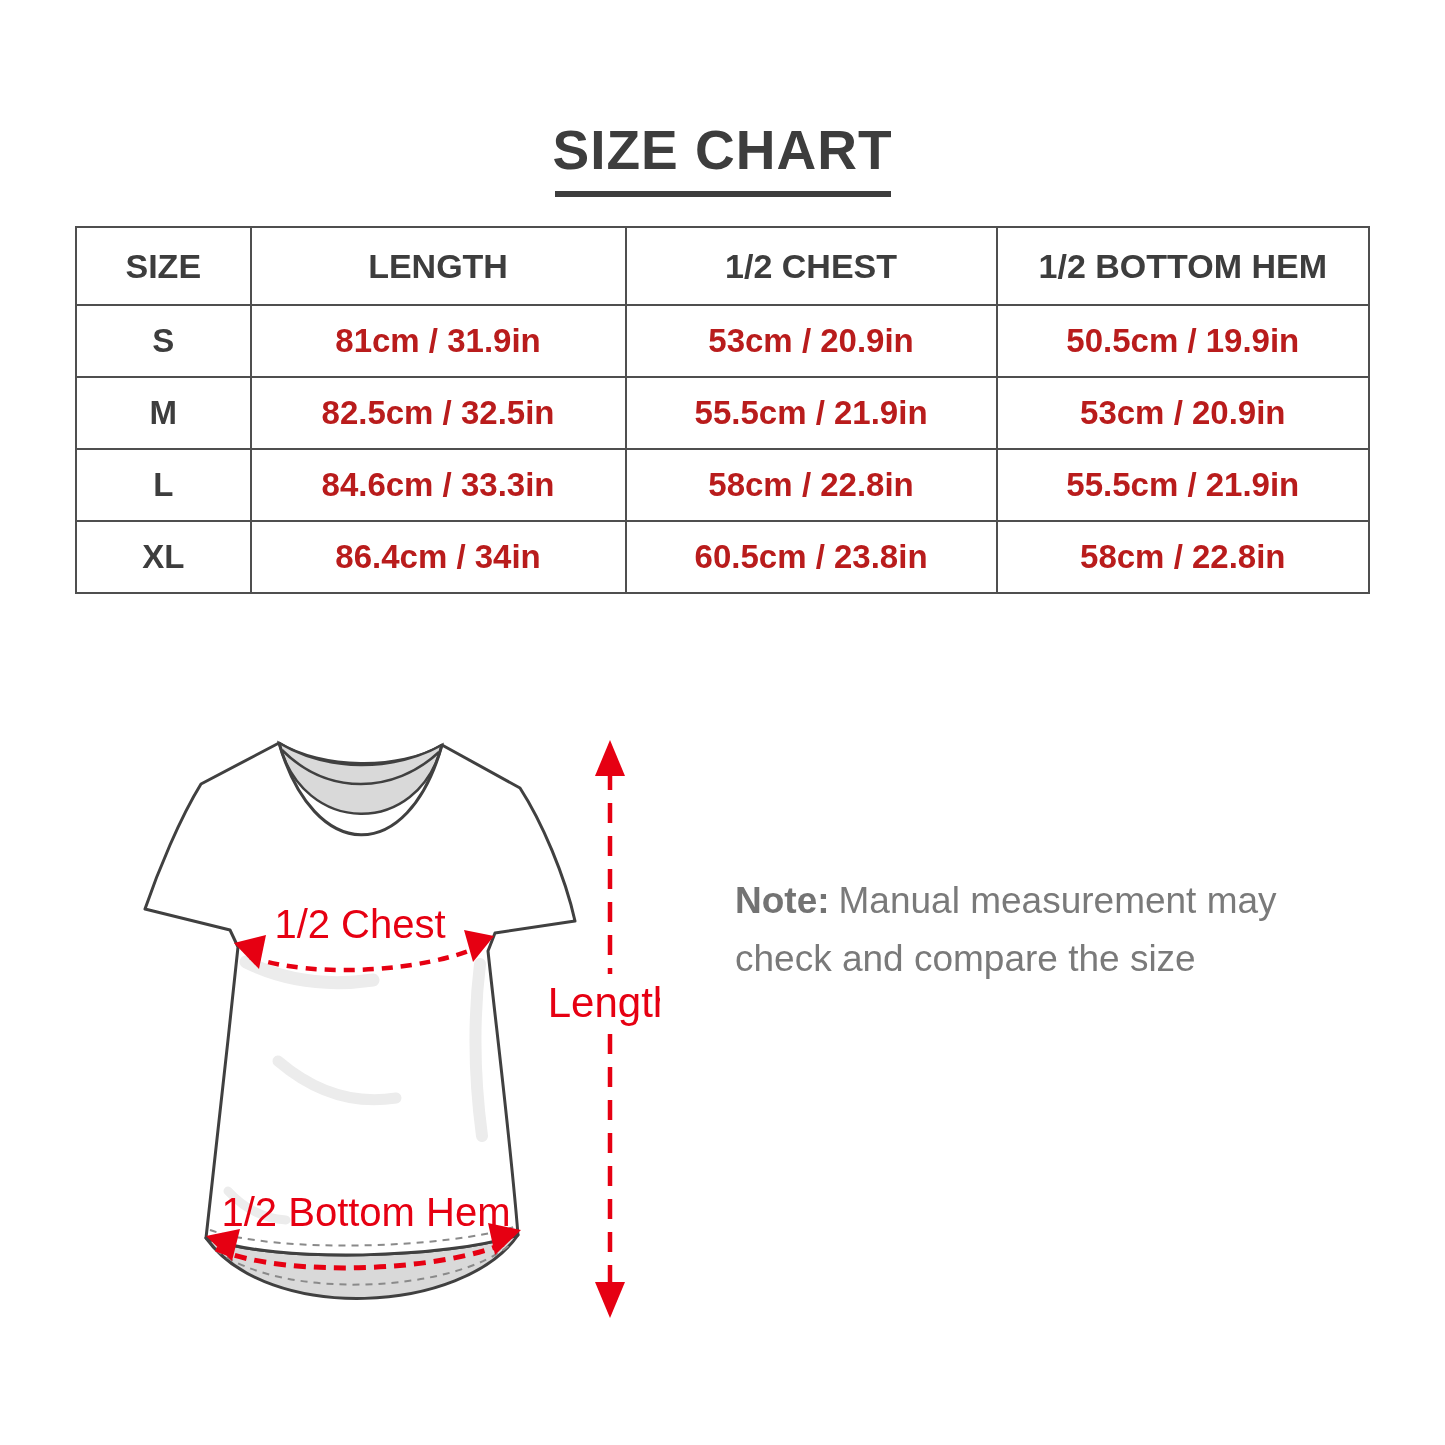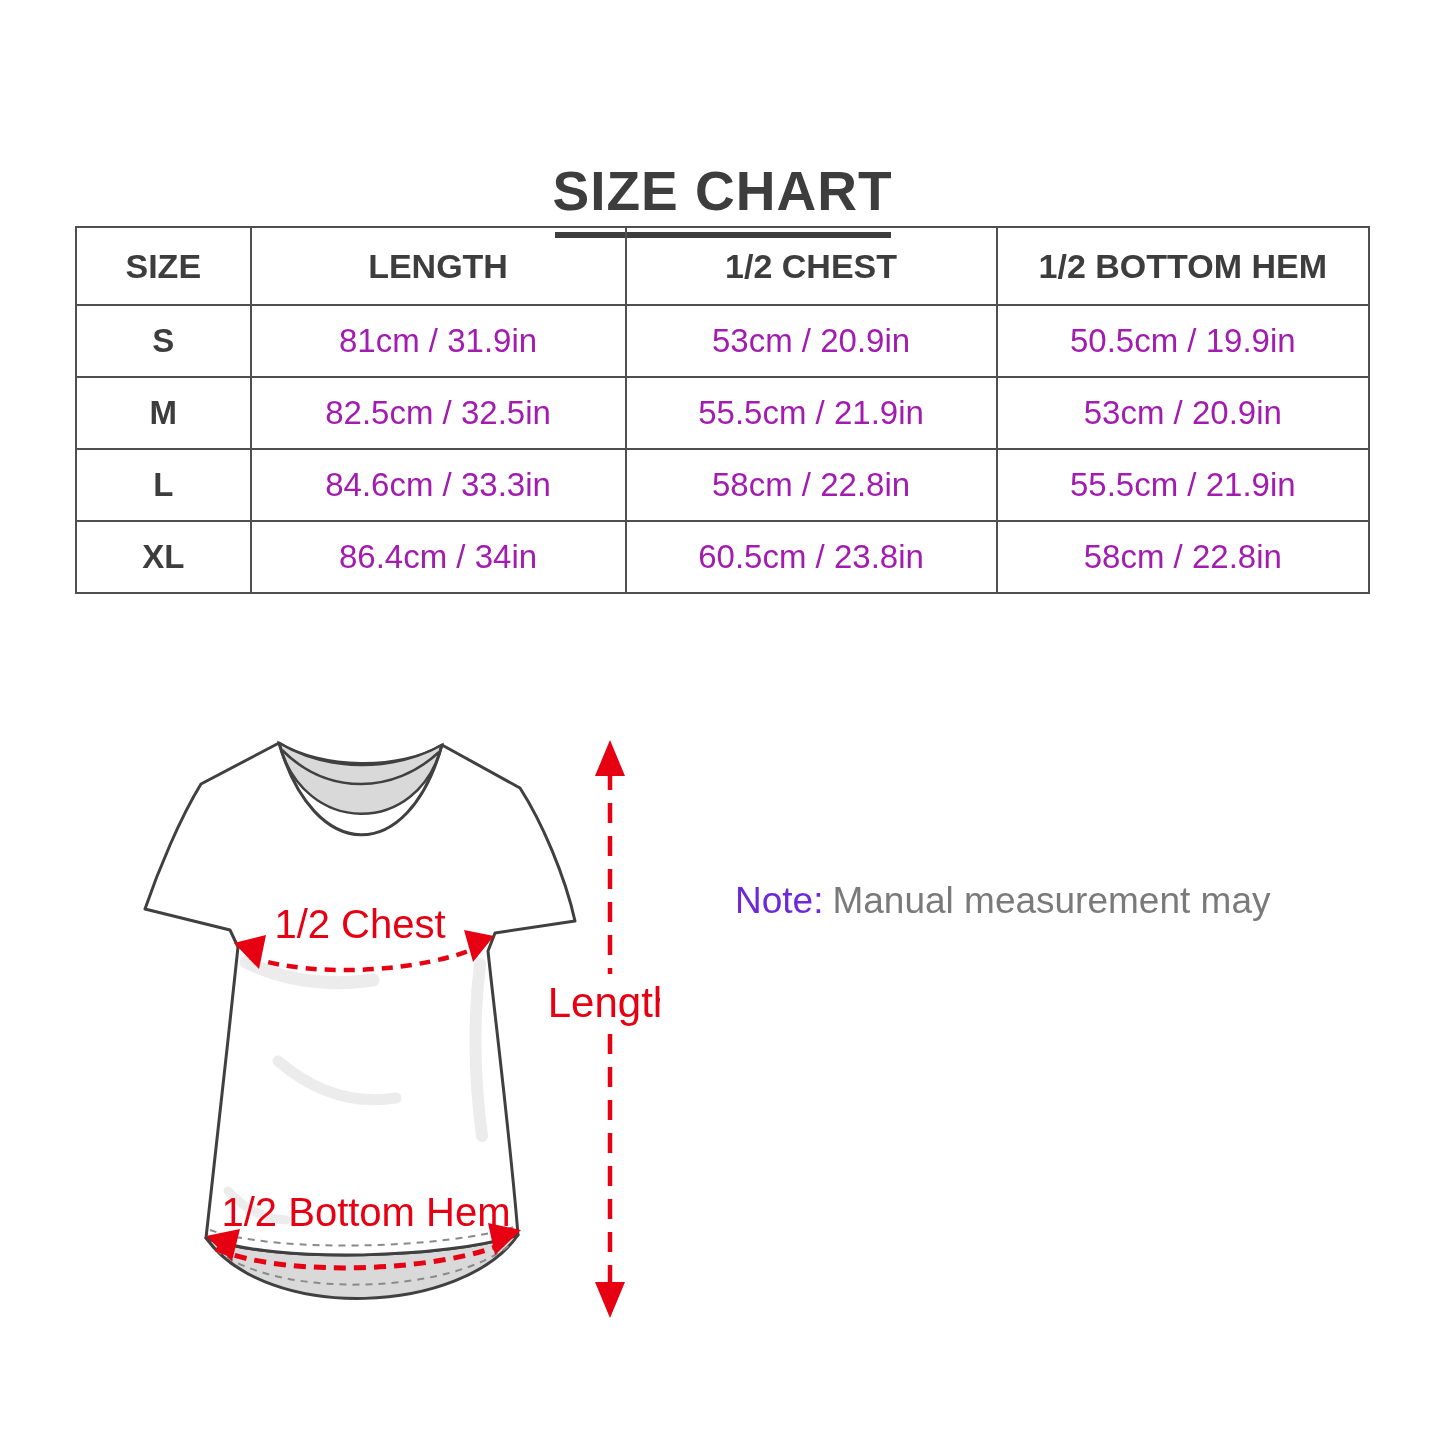--- a/index.html
+++ b/index.html
@@ -2,42 +2,42 @@
 <html><head>
 <meta charset="utf-8">
 <style>
   html,body{margin:0;padding:0;}
   body{
     width:1445px;height:1445px;position:relative;background:#ffffff;
     font-family:"Liberation Sans","DejaVu Sans",sans-serif;overflow:hidden;
   }
   
   .title-wrap{position:absolute;top:120px;left:0;width:100%;text-align:center;}
-  .title{font-size:55px;font-weight:bold;color:#3d3d3d;letter-spacing:1px;line-height:1.1;margin-top:41px;}
+  .title{font-size:55px;font-weight:bold;color:#3d3d3d;letter-spacing:1px;line-height:1.1;}
   .title-underline{width:336px;height:6px;background:#3d3d3d;margin:10px auto 0 auto;}
   
   table.size-table{
     position:absolute;left:75px;top:226px;width:1295px;
     border-collapse:collapse;table-layout:fixed;border-radius:6px;
   }
   .size-table th,.size-table td{
     border:2px solid #4f4f4f;text-align:center;vertical-align:middle;padding:0;
   }
   .size-table th{height:76px;font-size:34px;font-weight:bold;color:#3d3d3d;}
-  .size-table td{height:70px;font-size:33px;color:#a21caf;font-weight:normal;}
+  .size-table td{height:70px;font-size:33px;color:#b91c1c;font-weight:bold;}
   .size-table td.size-col{font-weight:bold;color:#3d3d3d;}
   .col-size{width:13.5%;} .col-length{width:29%;} .col-chest{width:28.7%;} .col-hem{width:28.8%;}
   
   .diagram{position:absolute;left:128px;top:726px;width:532px;height:620px;}
   
   .note{
     position:absolute;left:735px;top:872px;width:560px;
     font-size:37px;line-height:58px;color:#7a7a7a;
   }
-  .note .note-prefix{font-weight:normal;margin-right:9px;color:#6d28d9;}
+  .note .note-prefix{font-weight:bold;margin-right:9px;color:#737373;}
 </style>
 </head>
 <body>
 
 <div class="title-wrap">
   <div class="title">SIZE CHART</div>
   <div class="title-underline"></div>
 </div>
 
 <table class="size-table">
@@ -137,13 +137,14 @@
     <polygon points="482,592 467,556 497,556"></polygon>
     <rect x="428" y="248" width="110" height="54" fill="#ffffff" stroke="none"></rect>
   </g>
   <text x="484" y="291" text-anchor="middle" font-size="42" fill="#e60012">Length</text>
 </svg>
 
 <div class="note">
   <div>
     <span class="note-prefix">Note:</span><span>Manual measurement may</span>
   </div>
+  <div>check and compare the size</div>
 </div>
 
 </body></html>

